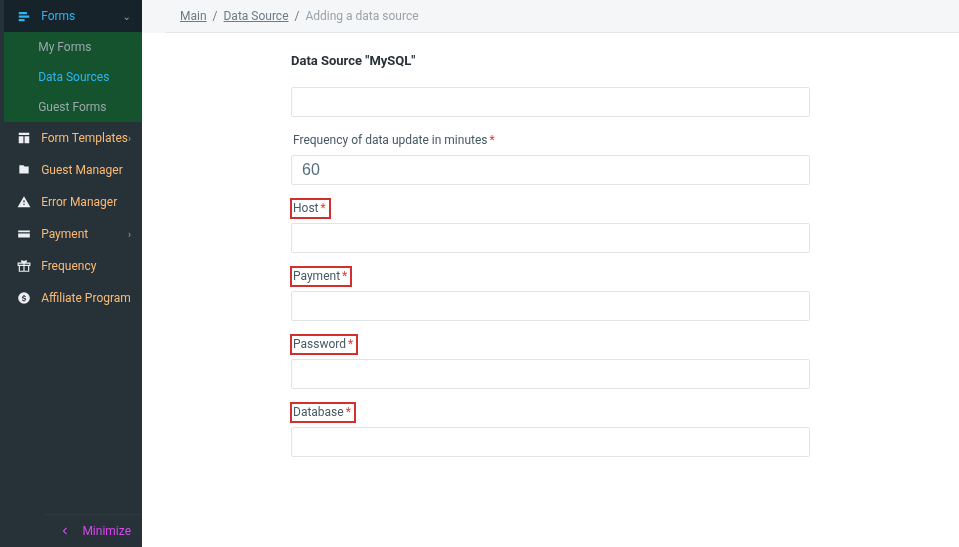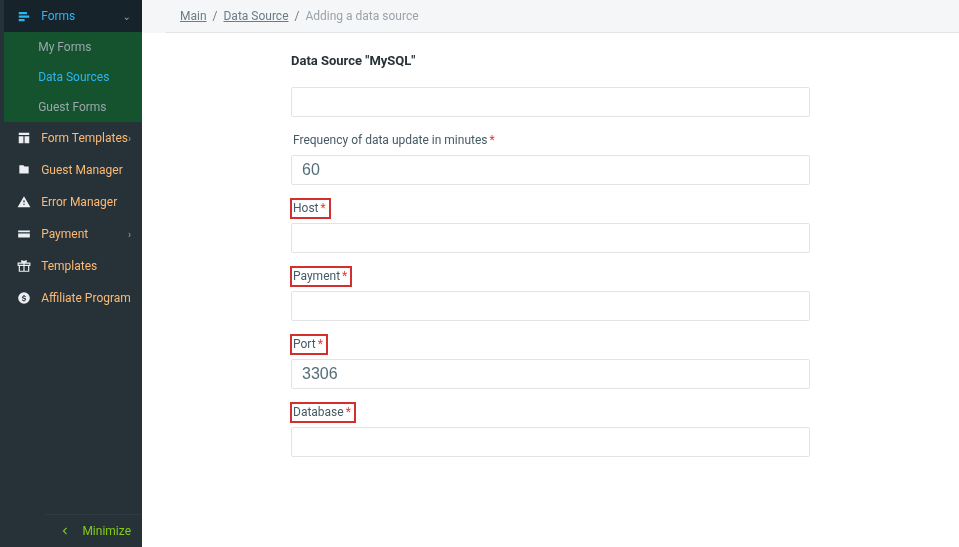--- a/index.html
+++ b/index.html
@@ -10,21 +10,21 @@
 .nav-item { display: flex; align-items: center; padding: 9px 11px; color: #eceff1; cursor: pointer; font-size: 12px; position: relative; }
 .nav-item .icon { width: 18px; margin-right: 8px; display: inline-flex; justify-content: center; align-items: center; }
 .nav-item .chev { margin-left: auto; font-size: 10px; color: #90a4ae; }
 .nav-item.active { background: #17232a; color: #29b6f6; }
 .nav-item.active .label, .nav-item.active .icon svg { color: #29b6f6; fill: #29b6f6; }
 .nav-item .label { color: #fdba74; }
 .submenu { background: #14532d; }
 .submenu .sub-item { display: block; padding: 8px 11px 8px 34px; font-size: 12px; color: #9aa7ad; cursor: pointer; }
 .submenu .sub-item.selected { color: #29b6f6; }
 .sidebar-bottom { border-top: 1px solid rgba(255,255,255,0.04); }
-.minimize { display: flex; align-items: center; padding: 9px 11px; color: #84cc16; font-size: 12px; cursor: pointer; }
+.minimize { display: flex; align-items: center; padding: 9px 11px; color: #d946ef; font-size: 12px; cursor: pointer; }
 .minimize .icon { width: 18px; margin-right: 8px; display: inline-flex; justify-content: center; }
 .content { flex: 1; display: flex; flex-direction: column; height: 100%; overflow: hidden; }
 .topbar { background: #f5f6f7; border-bottom: 1px solid #e2e5e8; padding: 9px 14px; font-size: 12px; color: #6b7c87; margin-left: 24px; }
 .topbar a { color: #6b7c87; text-decoration: underline; cursor: pointer; }
 .topbar .sep { padding: 0 3px; }
 .topbar .current { color: #9aa3aa; }
 .scroll-area { flex: 1; overflow-y: auto; background: #fff; }
 .form-wrap { max-width: 555px; margin: 0 auto; padding: 20px 18px 20px 18px; }
 .page-title { font-weight: 700; font-size: 13px; color: #263238; margin-bottom: 14px; }
 .field { margin-bottom: 14px; }
@@ -87,21 +87,21 @@
           </span>
           <span class="label">Payment</span>
           <span class="chev">›</span>
         </div>
         <div class="nav-item">
           <span class="icon">
             <svg viewBox="0 0 24 24">
               <path d="M4 11h16v10H4zM2 7h20v4H2zM12 7V21M8 3c2 0 4 2 4 4-2 0-4-2-4-4zm8 0c-2 0-4 2-4 4 2 0 4-2 4-4z" fill="none" stroke="currentColor" stroke-width="2"></path>
             </svg>
           </span>
-          <span class="label">Templates</span>
+          <span class="label">Frequency</span>
         </div>
         <div class="nav-item">
           <span class="icon">
             <svg viewBox="0 0 24 24">
               <path d="M12 2a10 10 0 100 20 10 10 0 000-20zm1 15v1h-2v-1c-1.5-.2-2.7-1-2.8-2.4h1.8c.1.7.7 1.1 1.8 1.1 1.2 0 1.7-.5 1.7-1.1 0-.8-.7-1-2-1.3-1.5-.3-3.1-.8-3.1-2.5 0-1.3 1-2.2 2.6-2.4V7h2v1c1.4.2 2.4 1.1 2.5 2.4h-1.8c-.1-.6-.6-1.1-1.6-1.1-1 0-1.6.4-1.6 1 0 .7.7 1 2 1.3 1.5.3 3.1.8 3.1 2.6 0 1.4-1.1 2.3-2.6 2.5z"></path>
             </svg>
           </span>
           <span class="label">Affiliate Program</span>
         </div>
       </div>
@@ -148,27 +148,27 @@
           <input class="field-input" value="" style="">
         </div>
 
         <div class="field">
           <span class="field-label highlighted">
             <span>Payment</span><span class="req">*</span>
           </span>
           <input class="field-input" value="" style="">
         </div>
 
-
         <div class="field">
           <span class="field-label highlighted">
-            <span>Port</span><span class="req">*</span>
+            <span>Password</span><span class="req">*</span>
           </span>
-          <input class="field-input" value="3306" style="">
+          <input type="password" class="field-input" value="" style="">
         </div>
+
 
         <div class="field">
           <span class="field-label highlighted">
             <span>Database</span><span class="req">*</span>
           </span>
           <input class="field-input" value="" style="">
         </div>
 
       </div>
     </div>

